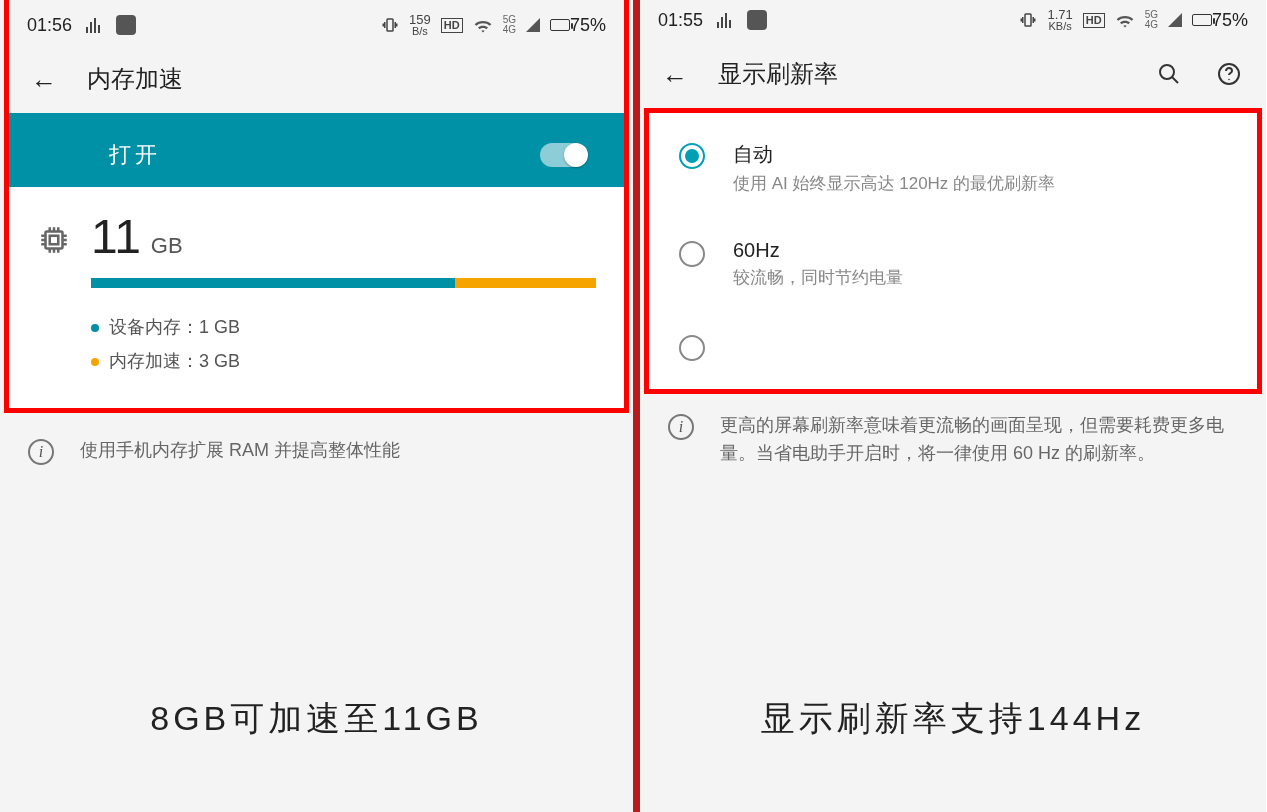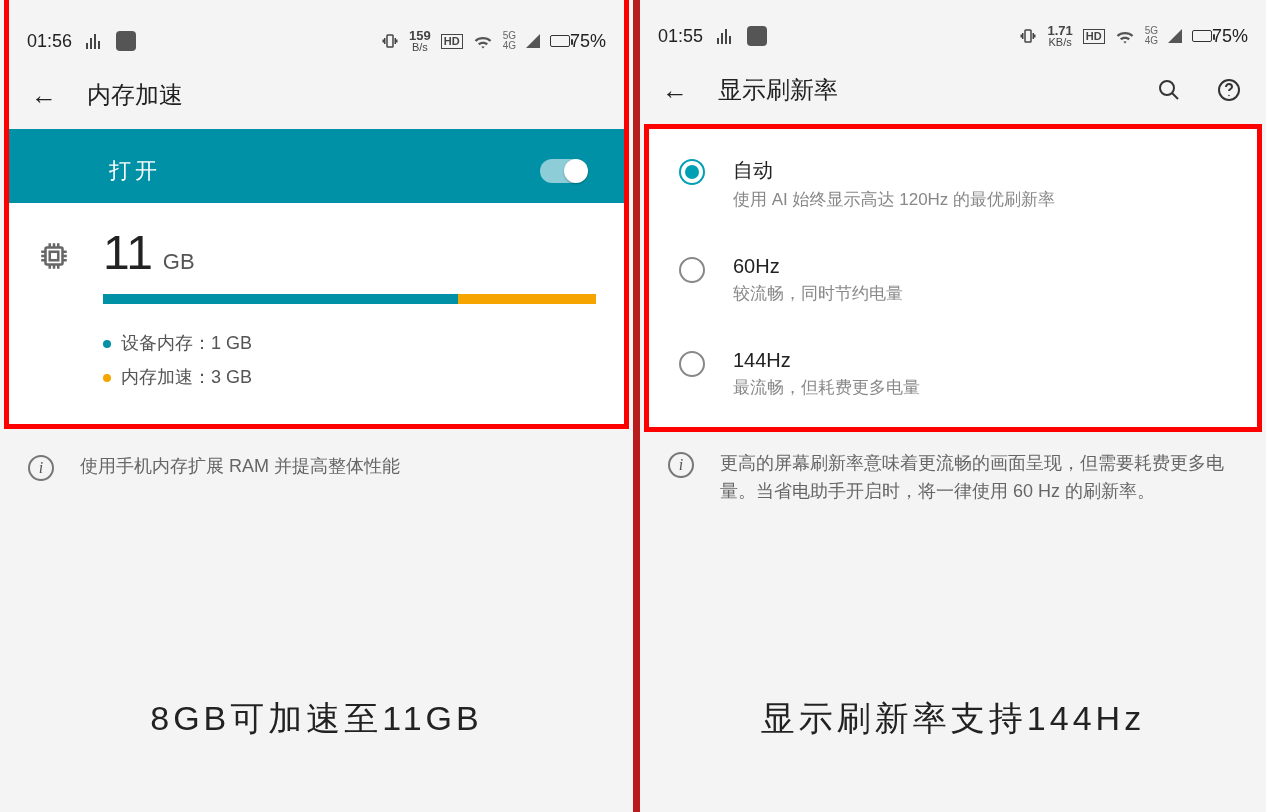--- a/index.html
+++ b/index.html
@@ -2,30 +2,30 @@
 <html><head>
 <meta charset="utf-8">
 <style>
   * { box-sizing: border-box; margin: 0; padding: 0; }
   html, body { width: 1267px; height: 812px; font-family: "PingFang SC", "Microsoft YaHei", sans-serif; background: #fff; }
   .wrap { display: flex; width: 1267px; height: 812px; }
   .phone { width: 633px; height: 812px; background: #f4f4f4; display: flex; flex-direction: column; position: relative; }
   .phone + .phone { border-left: 7px solid #b91c1c; }
 
   
-  .statusbar { height: 40px; display: flex; align-items: center; padding: 0 18px; font-size: 18px; color: #222; margin-top: 16px; }
+  .statusbar { height: 40px; display: flex; align-items: center; padding: 0 18px; font-size: 18px; color: #222; }
   .statusbar .left { display: flex; align-items: center; gap: 10px; }
   .statusbar .blob { width: 20px; height: 20px; background: #555; border-radius: 4px; margin-left: 6px; }
   .statusbar .eq { display: flex; align-items: flex-end; gap: 2px; height: 16px; margin-left: 4px; }
   .statusbar .eq span { width: 2px; background: #444; display: inline-block; }
   .statusbar .eq .b1 { height: 6px; } .statusbar .eq .b2 { height: 11px; } .statusbar .eq .b3 { height: 15px; } .statusbar .eq .b4 { height: 8px; }
   .statusbar .right { margin-left: auto; display: flex; align-items: center; gap: 10px; }
   .sicon { display: inline-flex; align-items: center; justify-content: center; }
   .speedtxt { font-size: 11px; line-height: 1; color: #444; text-align: center; }
-  .speedtxt .n { font-weight: 700; font-size: 13px; display: block; }
+  .speedtxt .n { font-weight: 400; font-size: 13px; display: block; }
   .hd { font-size: 11px; font-weight: 700; line-height: 1; color: #444; border:1px solid #444; padding:1px 2px; }
   .nettxt { font-size: 10px; line-height: 1; color: #666; }
   .batt { display: inline-flex; align-items: center; font-size: 18px; color:#222;}
   .battshell { width: 20px; height: 12px; border:1.5px solid #333; border-radius:2px; position:relative;}
   .battshell::after{content:"";position:absolute;right:-4px;top:3px;width:2px;height:6px;background:#333;border-radius:1px;}
   .battfill{height:100%; width:75%; background:#333;}
 
   
   .header { height: 68px; display: flex; align-items: center; padding: 0 22px; gap: 30px; }
   .header .back { font-size: 26px; color: #222; }
@@ -37,21 +37,21 @@
   .redbox { border: 5px solid #ff0000; margin: 0 4px 6px 4px; }
   .redbox.mem { margin-top: -78px; padding-top: 78px; } 
 
   
   .togglerow { background: #0091a6; color: #fff; height: 74px; display: flex; align-items: center; padding: 9px 38px 0 100px; }
   .togglerow .lbl { font-size: 22px; letter-spacing: 4px; }
   .togglerow .sw { margin-left: auto; width: 46px; height: 24px; border-radius: 12px; background: rgba(255,255,255,0.55); position: relative; }
   .togglerow .sw .knob { width: 24px; height:24px; border-radius:50%; background:#fff; position:absolute; right:-2px; top:0; box-shadow:0 1px 2px rgba(0,0,0,.3); }
 
   
-  .memcard { background: #fff; padding: 22px 28px 30px 28px; display:flex; gap: 32px; }
+  .memcard { background: #fff; padding: 22px 28px 30px 28px; display:flex; gap: 20px; }
   .chipicon { width: 34px; height:34px; margin-top: 14px; color:#555; }
   .memright { flex:1; }
   .bignum { display:flex; align-items:baseline; gap:10px; }
   .bignum .n { font-size: 48px; color:#222; font-weight:300; }
   .bignum .unit { font-size: 22px; color:#555; }
   .bar { height: 10px; width: 100%; display:flex; margin: 14px 0 22px; }
   .bar .a { background:#0091a6; }
   .bar .b { background:#f6a500; }
   .legend { font-size:18px; color:#555; line-height:1.9; }
   .legend .dot { display:inline-block; width:8px; height:8px; border-radius:50%; margin-right:10px; vertical-align:middle;}
@@ -226,24 +226,20 @@
         </div>
         <div class="opt">
           <span class="radio"></span>
           <div>
             <div class="t">60Hz</div>
             <div class="s">较流畅，同时节约电量</div>
           </div>
         </div>
         <div class="opt">
           <span class="radio"></span>
-          <div>
-            <div class="t">144Hz</div>
-            <div class="s">最流畅，但耗费更多电量</div>
-          </div>
         </div>
       </div>
 
     <div class="infoline">
       <span class="icirc">i</span>
       <span class="txt">更高的屏幕刷新率意味着更流畅的画面呈现，但需要耗费更多电量。当省电助手开启时，将一律使用 60 Hz 的刷新率。</span>
     </div>
 
     <div class="caption">显示刷新率支持144Hz</div>
   </div>

